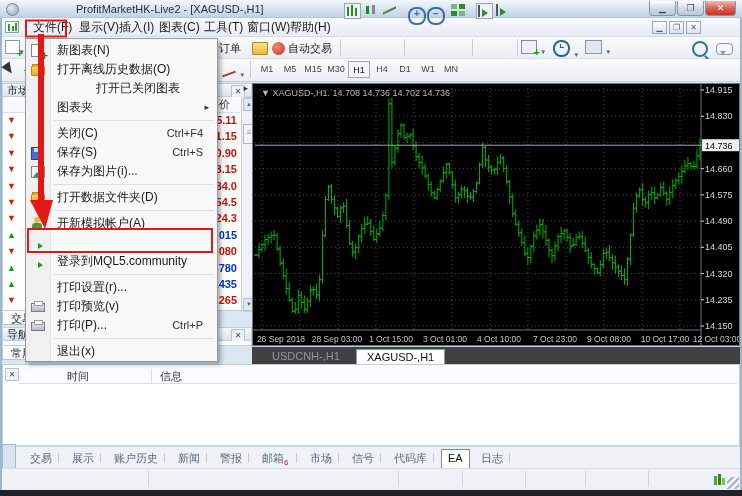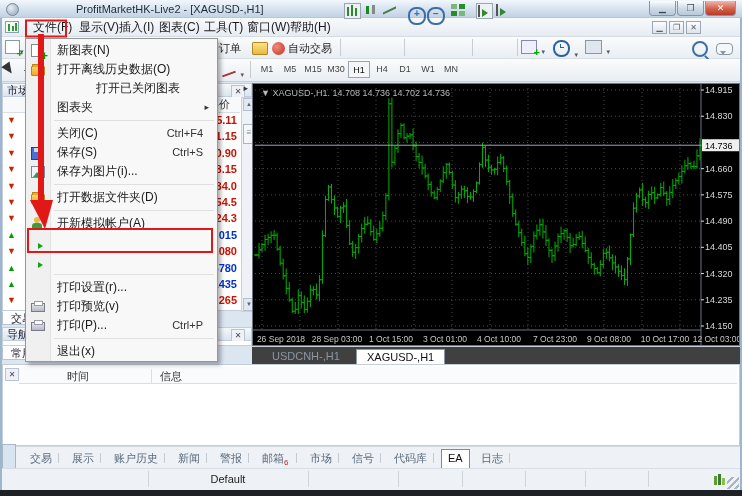--- a/index.html
+++ b/index.html
@@ -848,23 +848,20 @@
         <div class="btab" style="left: 473px;">日志</div>
         <div class="btab-sep" style="left: 507px;"></div>
       </div>
   </div>
   <div class="abs vtab" style="left:2px;top:444px;width:14px;height:38px;">
     <span>终端</span>
   </div>
 
   <div class="abs statusbar" style="left:2px;top:468px;width:738px;height:22px;">
     <div class="status-cell" style="left:16px;width:130px;"></div>
-    <div class="status-cell" style="left:146px;width:160px;text-align:center;line-height:16px;">
-      <span>Default</span>
-    </div>
     <div class="status-cell" style="left:306px;width:90px;"></div>
     <div class="status-cell" style="left:396px;width:64px;"></div>
     <div class="status-cell" style="left:460px;width:63px;"></div>
     <div class="status-cell" style="left:523px;width:60px;"></div>
     <div class="status-cell" style="left:583px;width:63px;"></div>
     <div class="ic-statchart" style="left:712px;top:5px;"></div>
     <div class="grip"></div>
   </div>
   <div class="abs bottom-band"></div>
 
@@ -927,20 +924,21 @@
           <span class="fm-ico">
             <span class="mi mi-persongo"></span>
             <span class="mi-go-arrow"></span>
           </span>
         </div>
         <div class="fm-item" style="top: 213px;">
           <span class="fm-ico">
             <span class="mi mi-persongo"></span>
             <span class="mi-go-arrow"></span>
           </span>
+          <span class="fm-label">登录到MQL5.community</span>
         </div>
         <div class="fm-sep" style="top: 235px;"></div>
         <div class="fm-item" style="top: 239px;">
           <span class="fm-label">打印设置(r)...</span>
         </div>
         <div class="fm-item" style="top: 258px;">
           <span class="fm-ico">
             <span class="mi mi-printer"></span>
           </span>
           <span class="fm-label">打印预览(v)</span>

